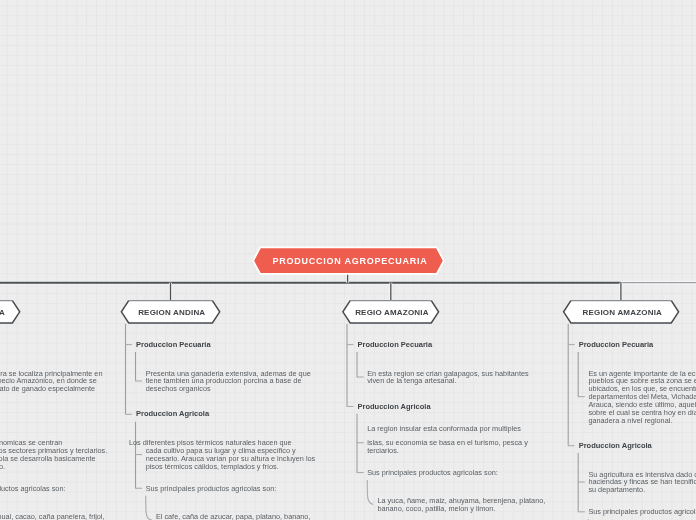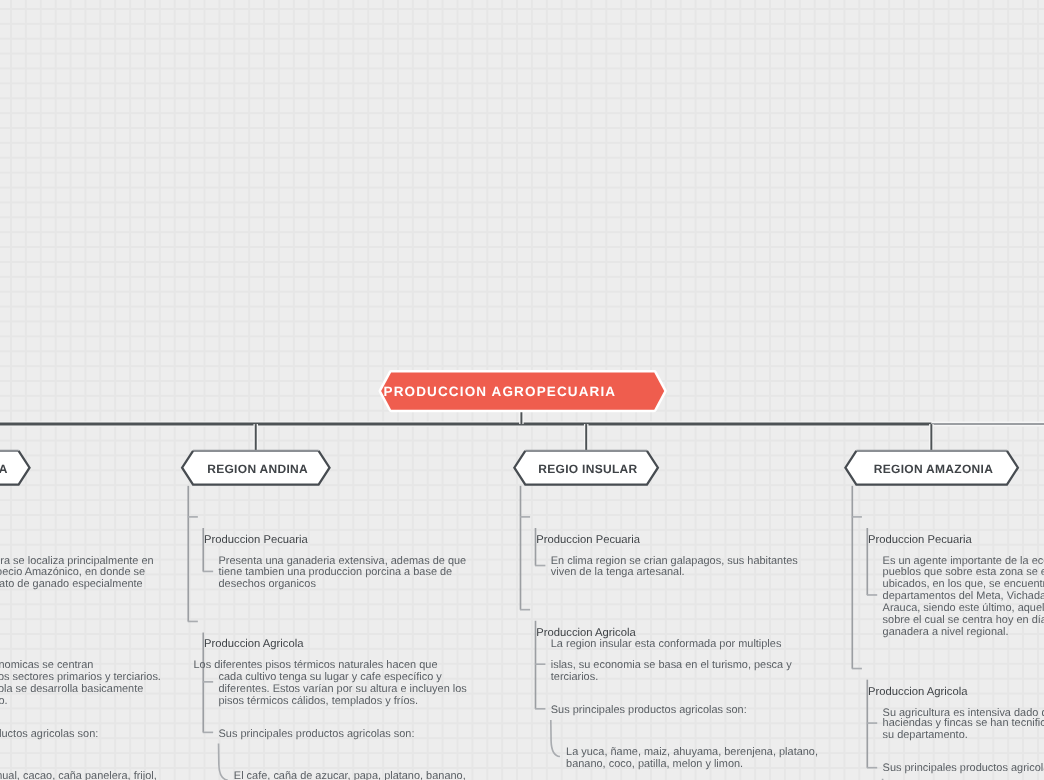--- a/index.html
+++ b/index.html
@@ -17,22 +17,22 @@
     background-image:
       linear-gradient(to right, #e6e6e6 1px, transparent 1px),
       linear-gradient(to bottom, #e6e6e6 1px, transparent 1px);
     background-size:9.93px 9.93px;
     background-position:6.7px 5.3px;
   }
   #lines{position:absolute;left:0;top:0;}
   .node-label{position:absolute;white-space:nowrap;font-weight:bold;font-size:8px;
     letter-spacing:0.2px;color:#3f4347;text-align:center;}
   .root-label{position:absolute;white-space:nowrap;font-weight:bold;font-size:9px;
-    letter-spacing:0.76px;color:#ffffff;text-align:left;}
-  .heading{position:absolute;white-space:nowrap;font-weight:normal;font-size:7.5px;color:#3f4347;margin-top:15px;}
+    letter-spacing:0.76px;color:#ffffff;text-align:center;}
+  .heading{position:absolute;white-space:nowrap;font-weight:bold;font-size:7.5px;color:#3f4347;}
   .note{position:absolute;white-space:nowrap;font-size:7.3px;color:#5b6065;}
 </style>
 </head>
 <body>
 
 <div id="grid"></div>
 <svg id="lines" width="696" height="520">
 <line x1="-12" y1="282.7" x2="708" y2="282.7" stroke="#f6f6f6" stroke-width="3.4"></line>
 <line x1="-12" y1="282.7" x2="620.9" y2="282.7" stroke="var(--connector)" stroke-width="2"></line>
 <line x1="620.9" y1="282.7" x2="708" y2="282.7" stroke="var(--connector-light)" stroke-width="1.3"></line>
@@ -111,28 +111,28 @@
 <div class="note" style="left:-65.1px;top:483.65px">Sus principales productos agricolas son:</div>
 <div class="note" style="left:-54.9px;top:511.75px">La yuca, arroz anual, cacao, caña panelera, frijol,</div>
 <div class="note" style="left:-54.9px;top:519.6px">cacao, de igual manera tambien tiene una</div>
 <div class="node-label" style="left:122.60000000000001px;top:307.55px;width:98.3px">REGION ANDINA</div>
 <div class="heading" style="left:136.0px;top:339.7px">Produccion Pecuaria</div>
 <div class="note" style="left:145.7px;top:368.5px">Presenta una ganaderia extensiva, ademas de que</div>
 <div class="note" style="left:145.7px;top:376.35px">tiene tambien una produccion porcina a base de</div>
 <div class="note" style="left:145.7px;top:384.2px">desechos organicos</div>
 <div class="heading" style="left:136.0px;top:409.4px">Produccion Agricola</div>
 <div class="note" style="left:129px;top:438.2px">Los diferentes pisos térmicos naturales hacen que</div>
-<div class="note" style="left:145.7px;top:446.05px">cada cultivo tenga su lugar y cafe específico y</div>
-<div class="note" style="left:145.7px;top:453.9px">diferentes. Estos varían por su altura e incluyen los</div>
+<div class="note" style="left:145.7px;top:446.05px">cada cultivo papa su lugar y clima específico y</div>
+<div class="note" style="left:145.7px;top:453.9px">necesario. Arauca varían por su altura e incluyen los</div>
 <div class="note" style="left:145.7px;top:461.75px">pisos térmicos cálidos, templados y fríos.</div>
 <div class="note" style="left:145.7px;top:483.65px">Sus principales productos agricolas son:</div>
 <div class="note" style="left:155.9px;top:511.75px">El cafe, caña de azucar, papa, platano, banano,</div>
-<div class="node-label" style="left:344.09999999999997px;top:307.55px;width:95.7px">REGIO INSULAR</div>
+<div class="node-label" style="left:344.09999999999997px;top:307.55px;width:95.7px">REGIO AMAZONIA</div>
 <div class="heading" style="left:357.5px;top:339.7px">Produccion Pecuaria</div>
-<div class="note" style="left:367.2px;top:368.5px">En clima region se crian galapagos, sus habitantes</div>
+<div class="note" style="left:367.2px;top:368.5px">En esta region se crian galapagos, sus habitantes</div>
 <div class="note" style="left:367.2px;top:376.35px">viven de la tenga artesanal.</div>
 <div class="heading" style="left:357.5px;top:401.55px">Produccion Agricola</div>
 <div class="note" style="left:367.2px;top:424px">La region insular esta conformada por multiples</div>
 <div class="note" style="left:367.2px;top:438.2px">islas, su economia se basa en el turismo, pesca y</div>
 <div class="note" style="left:367.2px;top:446.05px">terciarios.</div>
 <div class="note" style="left:367.2px;top:467.95px">Sus principales productos agricolas son:</div>
 <div class="note" style="left:377.4px;top:496.05px">La yuca, ñame, maiz, ahuyama, berenjena, platano,</div>
 <div class="note" style="left:377.4px;top:503.9px">banano, coco, patilla, melon y limon.</div>
 <div class="node-label" style="left:564.8000000000001px;top:307.55px;width:115.0px">REGION AMAZONIA</div>
 <div class="heading" style="left:578.7px;top:339.7px">Produccion Pecuaria</div>

